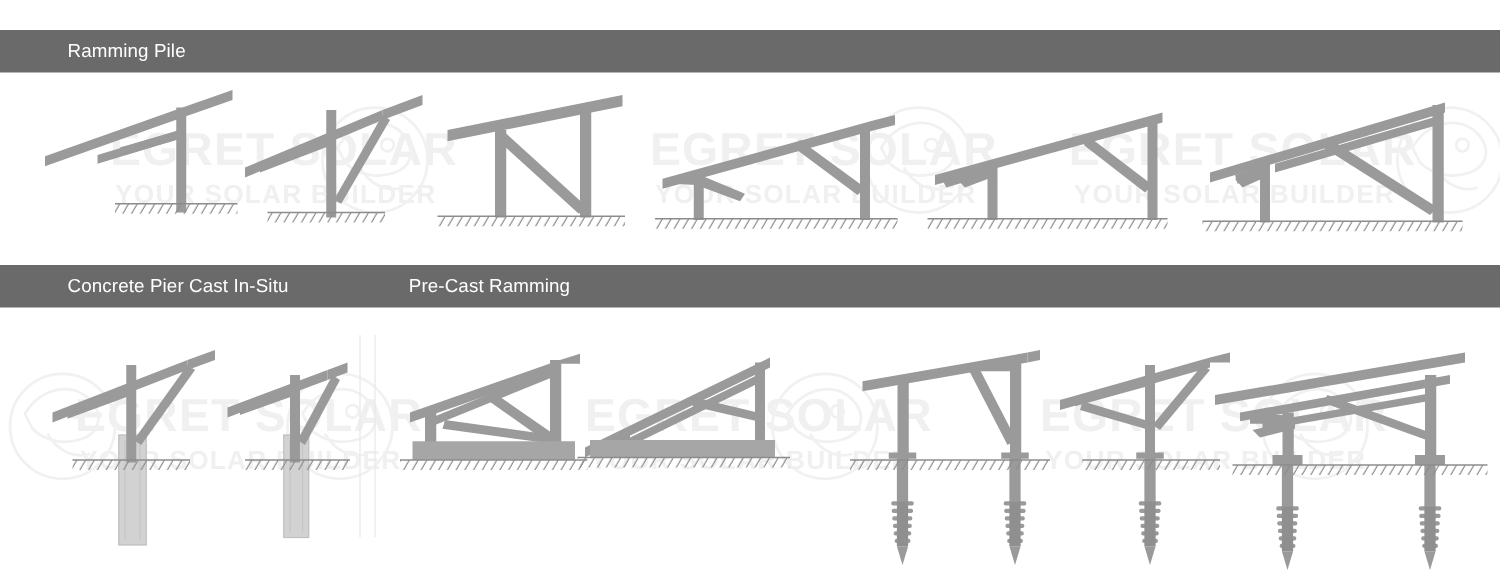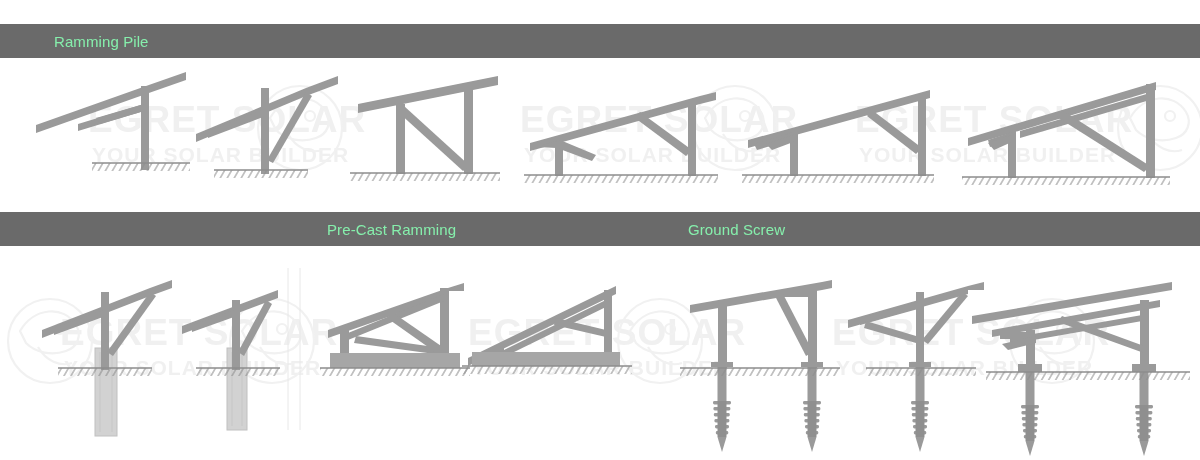--- a/index.html
+++ b/index.html
@@ -18,21 +18,21 @@
     left:0;
     width:1200px;
     height:34px;
     background:#6a6a6a;
     display:flex;
     align-items:center;
   }
   #bar-ramming{top:24px;}
   #bar-foundations{top:212px;}
   .bar-label{
-    color:#86efac;
+    color:#ffffff;
     font-size:15px;
     letter-spacing:.1px;
     white-space:nowrap;
     position:absolute;
     top:50%;
     transform:translateY(-50%);
   }
 
   
   .diagrams{
@@ -302,17 +302,18 @@
       <line x1="986" y1="372" x2="1190" y2="372" stroke="#8c8c8c" stroke-width="1.3"></line>
       <rect x="986" y="372" width="204" height="8" fill="url(#hatch)"></rect>
     </g>
   </svg>
 
   <div class="bar" id="bar-ramming">
     <span class="bar-label" style="left:54px;">Ramming Pile</span>
   </div>
 
   <div class="bar" id="bar-foundations">
+    <span class="bar-label" style="left:54px;">Concrete Pier Cast In-Situ</span>
     <span class="bar-label" style="left:327px;">Pre-Cast Ramming</span>
-    <span class="bar-label" style="left:688px;">Ground Screw</span>
+    <span class="bar-label" style="left:705px;margin-top:24px;">Ground Screw</span>
   </div>
 
 </div>
 
 </body></html>

